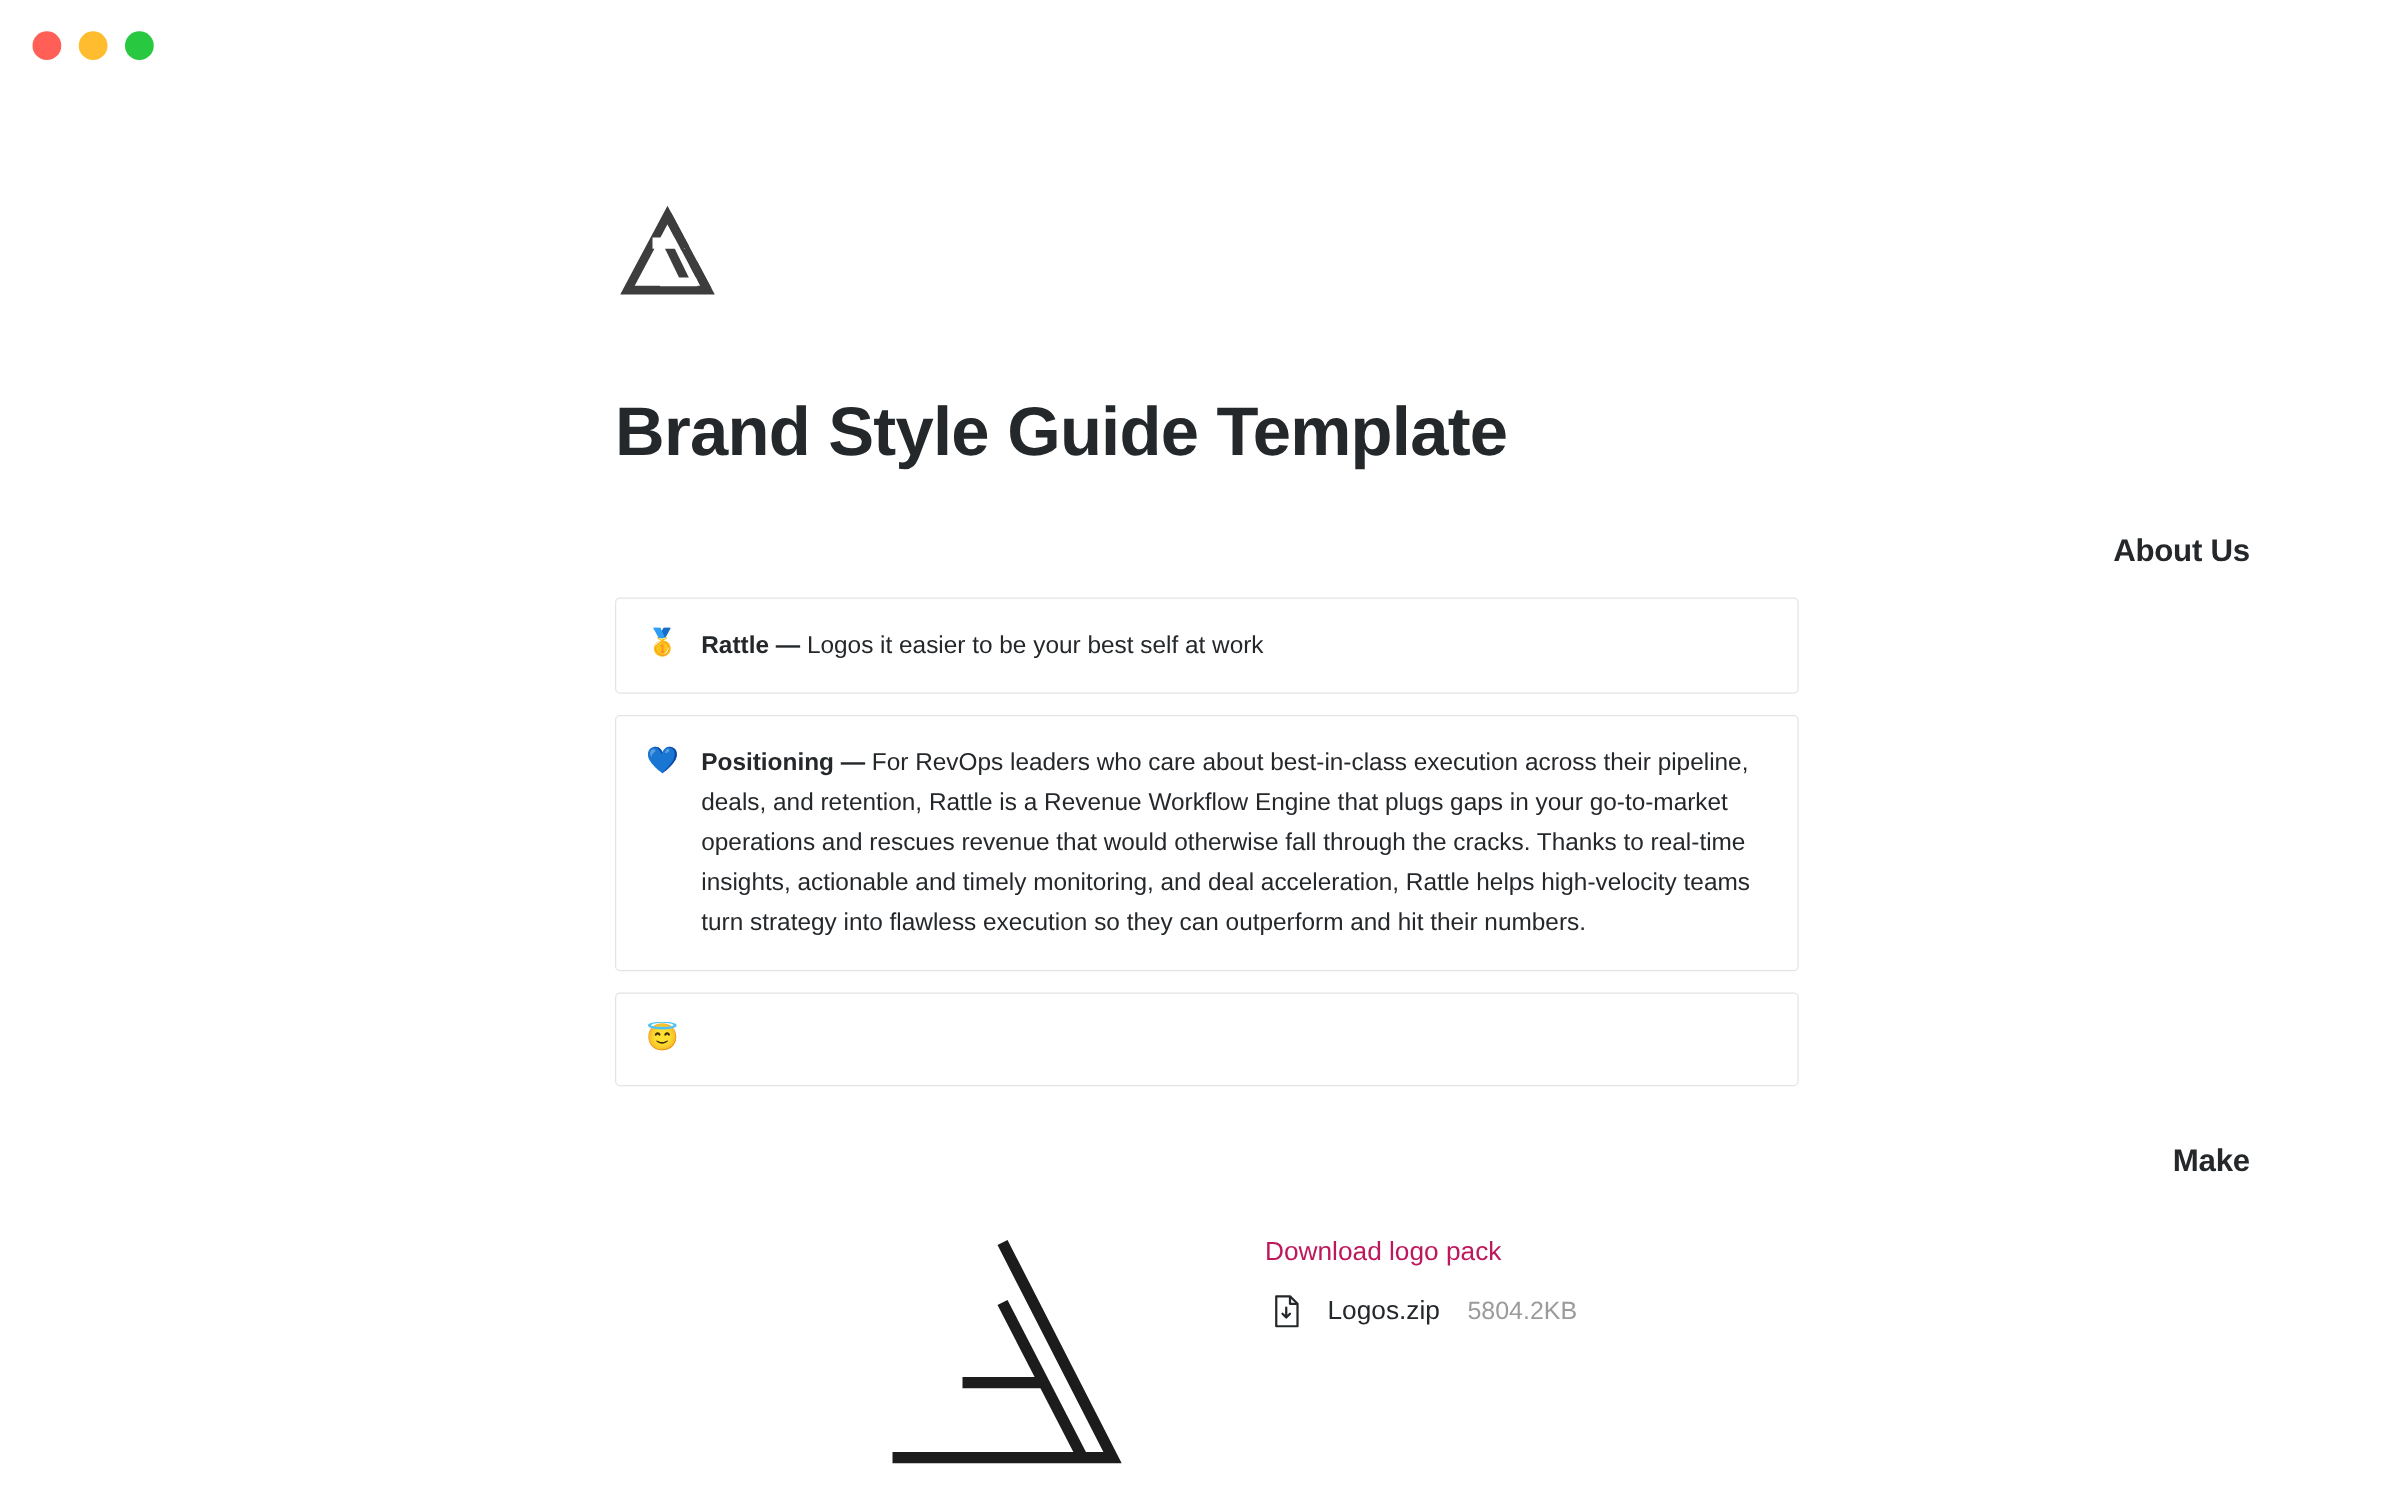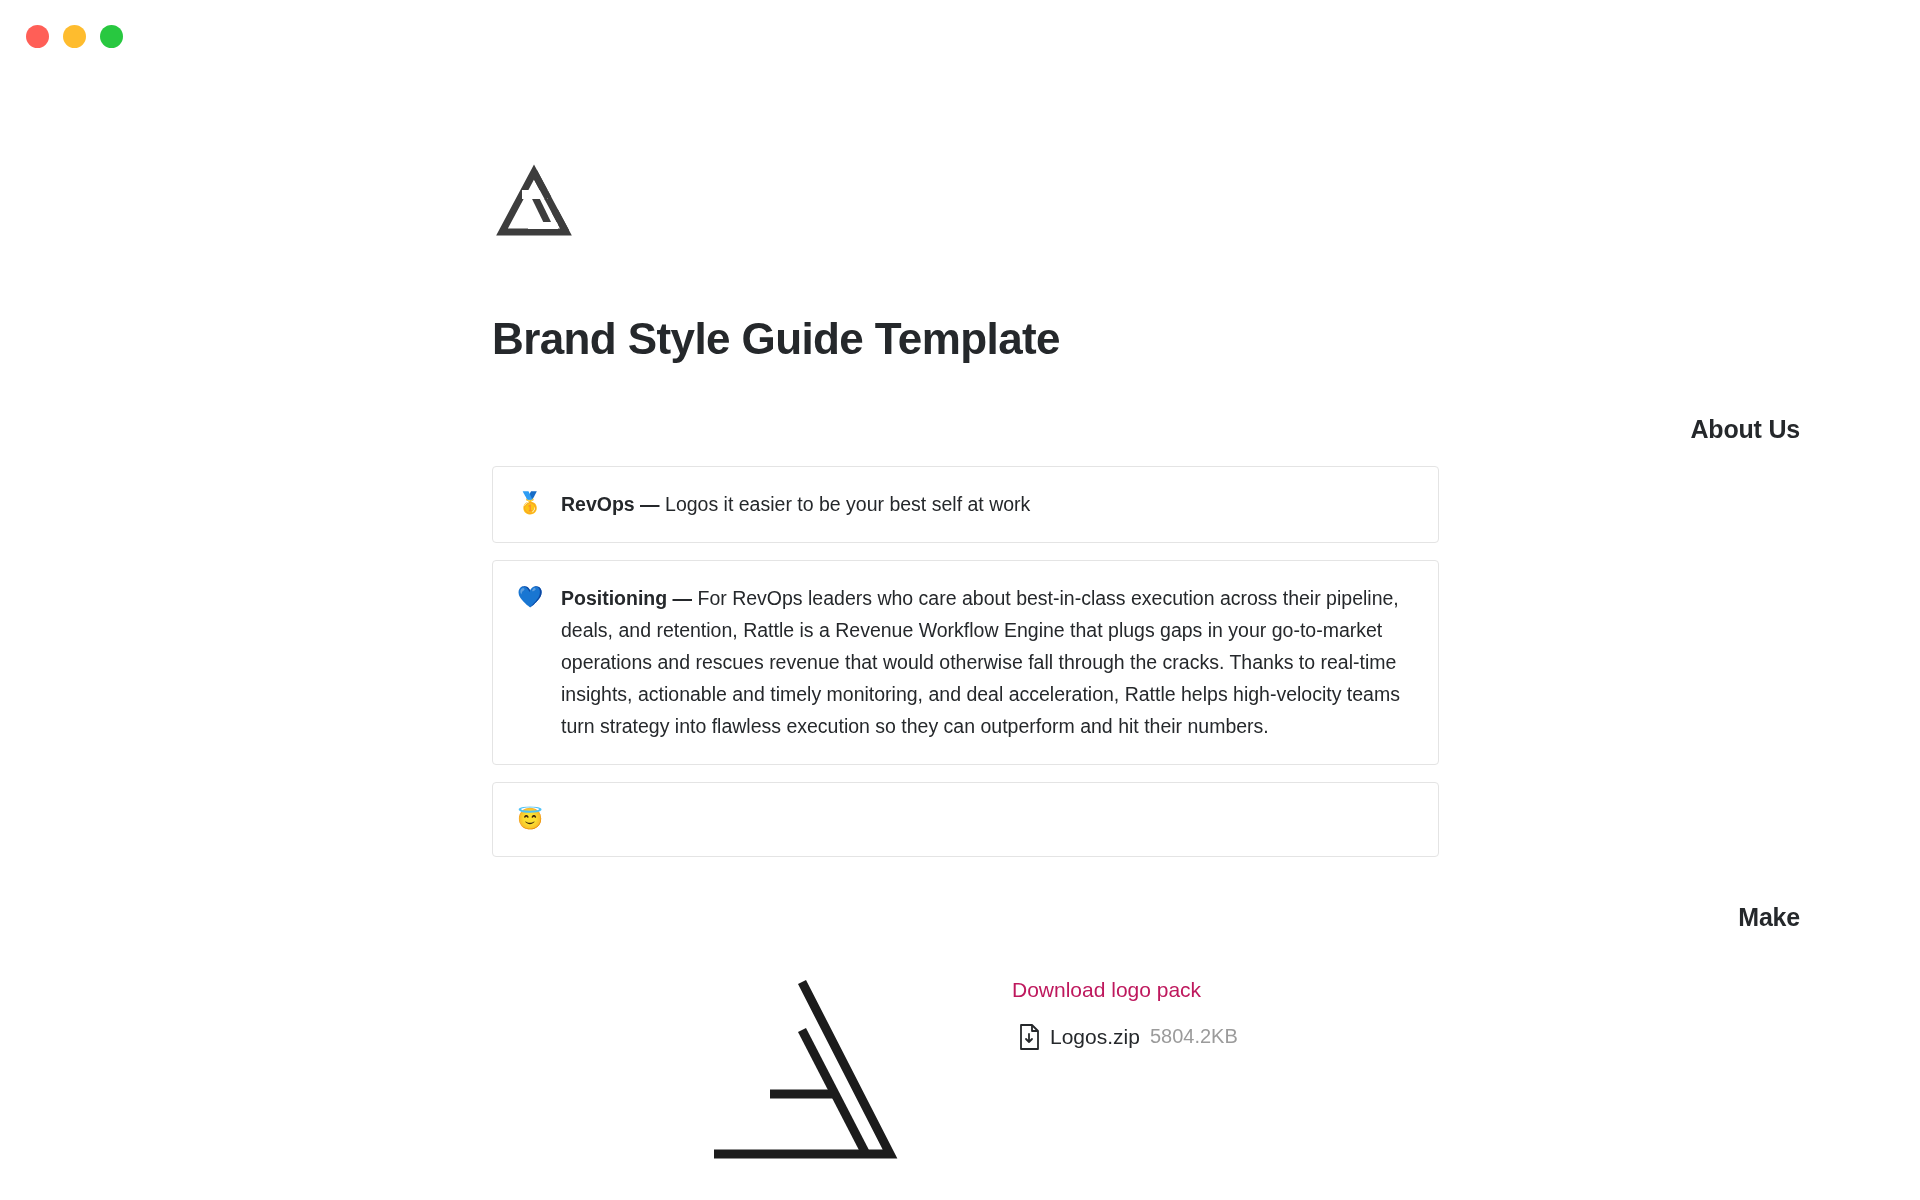--- a/index.html
+++ b/index.html
@@ -39,21 +39,21 @@
   }
 
   .logo-mark {
     margin-top: 90px;
     width: 84px;
     height: 84px;
   }
 
   .doc-title {
     margin-top: 68px;
-    font-size: 44px;
+    font-size: 55px;
     line-height: 1.15;
     font-weight: bold;
     color: #25282b;
     letter-spacing: -0.6px;
   }
 
   .section-heading {
     margin-top: 50px;
     font-size: 25px;
     font-weight: bold;
@@ -113,21 +113,21 @@
   }
   .download-label {
     font-size: 21px;
     color: #be185d;
     line-height: 28px;
   }
   .file-chip {
     margin-top: 20px;
     display: flex;
     align-items: center;
-    gap: 10px;
+    gap: 22px;
     padding-left: 6px;
   }
   .file-icon { width: 22px; height: 26px; flex: 0 0 auto; }
   .file-name {
     font-size: 21px;
     color: #25282b;
   }
   .file-size {
     font-size: 20px;
     color: #9b9b9b;
@@ -158,21 +158,21 @@
 
     <h1 class="doc-title">Brand Style Guide Template</h1>
 
     <h2 class="section-heading">About Us</h2>
 
     <div class="callouts">
 
       <div class="callout">
         <span class="callout-emoji">🥇</span>
         <div class="callout-body">
-          <b>RevOps —</b><span> Logos it easier to be your best self at work</span>
+          <b>Rattle —</b><span> Logos it easier to be your best self at work</span>
         </div>
       </div>
 
       <div class="callout">
         <span class="callout-emoji">💙</span>
         <div class="callout-body">
           <b>Positioning —</b><span> For RevOps leaders who care about best-in-class execution across their pipeline, deals, and retention, Rattle is a Revenue Workflow Engine that plugs gaps in your go-to-market operations and rescues revenue that would otherwise fall through the cracks. Thanks to real-time insights, actionable and timely monitoring, and deal acceleration, Rattle helps high-velocity teams turn strategy into flawless execution so they can outperform and hit their numbers.</span>
         </div>
       </div>
 

